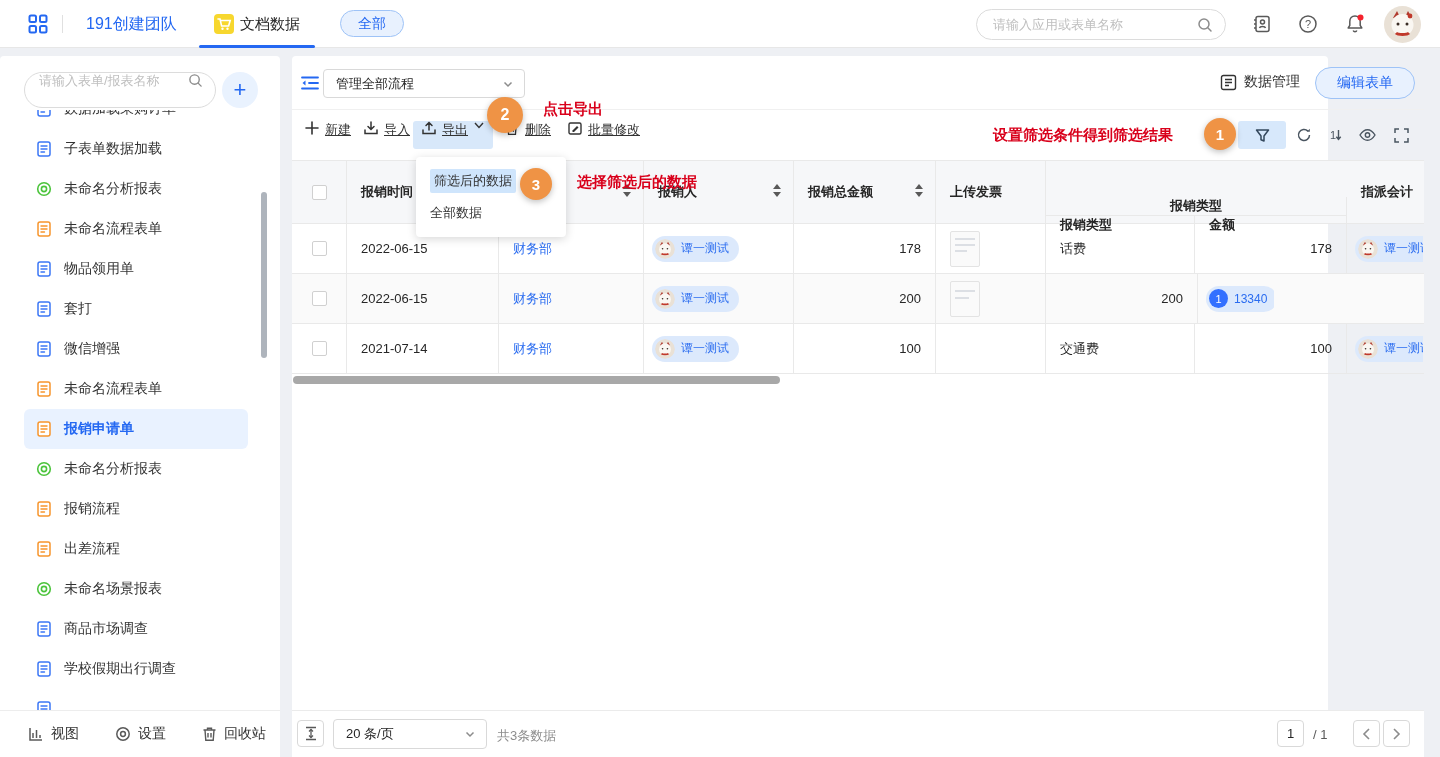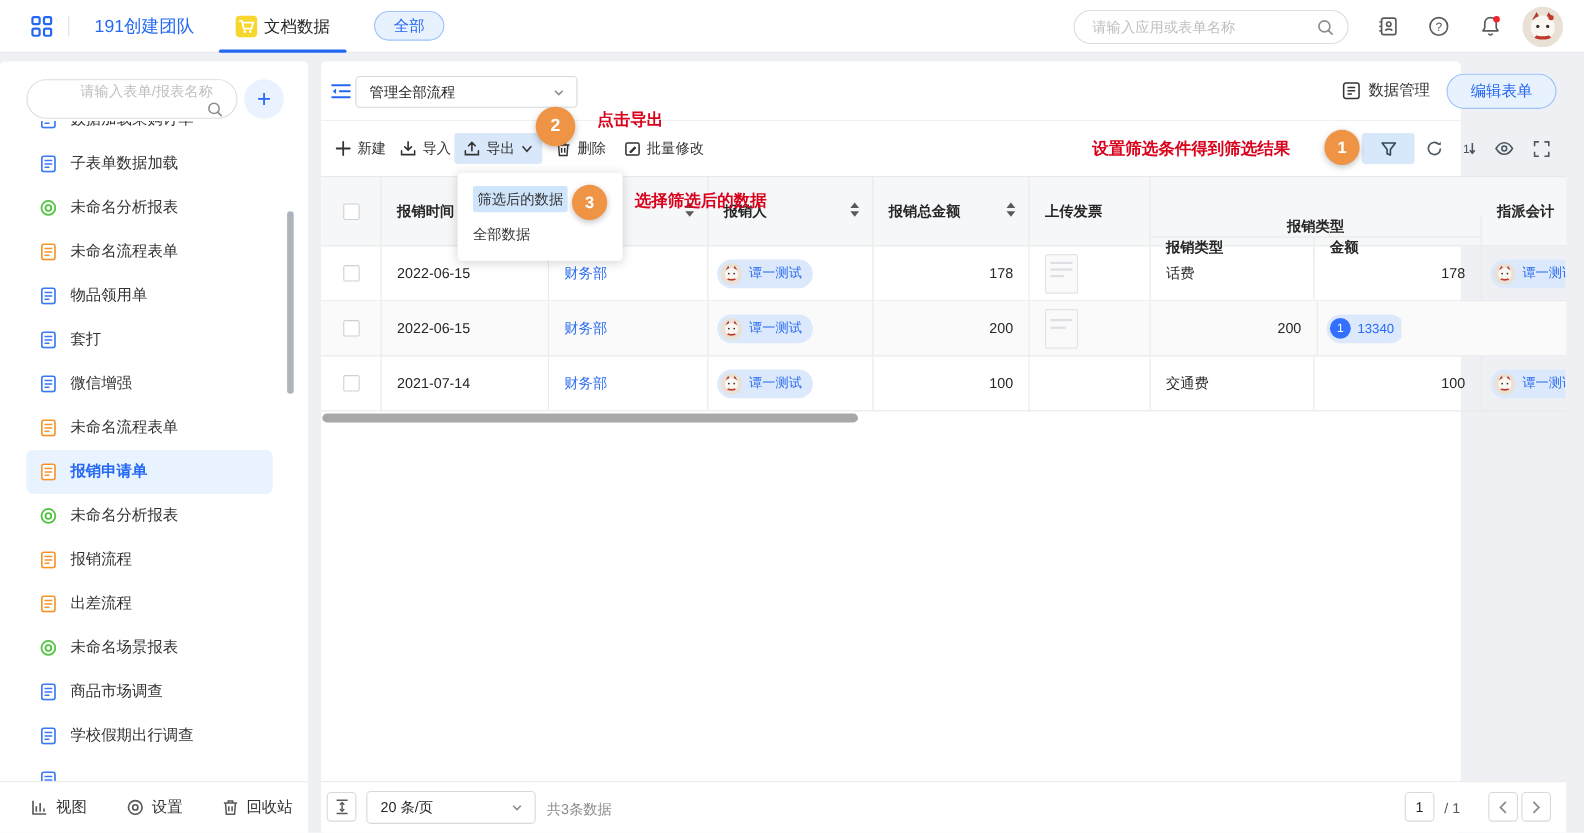--- a/index.html
+++ b/index.html
@@ -13,42 +13,42 @@
   .teamname { font-size:16px; color:#2468f2; font-weight:500; }
   .tabname { font-size:15px; color:#262626; font-weight:500; }
   .tab-underline { position:absolute; left:199px; top:45px; width:116px; height:3px; background:#2468f2; border-radius:2px; }
   .pill-blue { display:flex; align-items:center; justify-content:center; height:27px; padding:0 17px; border:1px solid #9ec3f7; border-radius:14px; background:#e8f1fe; color:#2468f2; font-size:14px; cursor:pointer; }
   .hdr-search { position:absolute; left:976px; top:9px; width:250px; height:31px; border:1px solid #dcdcdc; border-radius:16px; background:#fff; display:flex; align-items:center; padding:0 12px 0 16px; }
   .hdr-search input { border:0; outline:0; flex:1; font-size:13px; color:#262626; font-family:inherit; background:transparent; }
   .hdr-search input::placeholder { color:#bfbfbf; }
 
   
   .sidebar { position:absolute; left:0; top:56px; width:280px; height:701px; background:#fff; border-radius:4px 4px 0 0; }
-  .sb-search { position:absolute; left:24px; top:16px; width:192px; height:36px; border:1px solid #dcdcdc; border-radius:18px; display:flex; align-items:flex-end; padding:0 12px 0 14px;flex-direction:column; }
+  .sb-search { position:absolute; left:24px; top:16px; width:192px; height:36px; border:1px solid #dcdcdc; border-radius:18px; display:flex; align-items:flex-start; padding:0 12px 0 14px; }
   .sb-search input { border:0; outline:0; flex:1; width:130px; font-size:13px; color:#262626; font-family:inherit; }
   .sb-search input::placeholder { color:#bfbfbf; }
   .sb-add { position:absolute; left:222px; top:16px; width:36px; height:36px; border-radius:50%; background:#e9f2fe; color:#2468f2; font-size:22px; display:flex; align-items:center; justify-content:center; cursor:pointer; }
   .sb-list { position:absolute; left:0; top:54px; width:280px; height:600px; overflow:hidden; }
   .sb-inner { margin-top:-21px; }
   .sb-item { height:40px; margin:0 32px 0 24px; padding-left:12px; display:flex; align-items:center; gap:12px; border-radius:6px; font-size:14px; color:#333; cursor:pointer; white-space:nowrap; }
   .sb-item.sel { background:#e9f2ff; color:#2468f2; font-weight:bold; }
   .sb-scrollthumb { position:absolute; left:261px; top:136px; width:6px; height:166px; background:#aeb4bc; border-radius:3px; }
   .sb-footer { position:absolute; left:0; bottom:0; width:280px; height:47px; border-top:1px solid #ededed; display:flex; align-items:center; padding-left:28px; gap:36px; background:#fff; }
   .sb-footer .fitem { display:flex; align-items:center; gap:7px; font-size:14px; color:#333; cursor:pointer; }
 
   
   .main { position:absolute; left:292px; top:56px; width:1036px; height:701px; background:#fff; border-radius:4px; }
   .tb1 { position:absolute; left:0; top:0; width:1132px; height:54px; border-bottom:1px solid #f0f0f0; }
   .flow-select { position:absolute; left:31px; top:13px; width:202px; height:29px; border:1px solid #d9d9d9; border-radius:4px; display:flex; align-items:center; padding:0 10px 0 12px; font-size:13px; color:#262626; cursor:pointer; }
   .flow-select .lbl { flex:1; }
   .edit-btn { position:absolute; left:1023px; top:11px; width:100px; height:32px; border:1px solid #9ec3f7; border-radius:16px; background:#e8f1fe; color:#2468f2; font-size:14px; display:flex; align-items:center; justify-content:center; cursor:pointer; }
   .dm-btn { position:absolute; left:928px; top:17px; display:flex; align-items:center; gap:7px; font-size:14px; color:#333; cursor:pointer; }
 
   .tb2 { position:absolute; left:0; top:54px; width:1132px; height:50px; }
-  .act { position:absolute; top:11px; height:28px; display:flex; align-items:center; gap:6px; font-size:13px; color:#333; cursor:pointer; }
+  .act { position:absolute; top:11px; height:28px; display:flex; align-items:flex-start; gap:6px; font-size:13px; color:#333; cursor:pointer;text-decoration:underline; }
   .act.hl { background:#d8e8fa; border-radius:3px; padding:0 9px; }
   .iconbtn { position:absolute; top:11px; height:28px; display:flex; align-items:center; justify-content:center; cursor:pointer; }
   .iconbtn.hl { background:#d7e8fb; border-radius:3px; }
 
   
   .tblhead { position:absolute; left:0; top:104px; width:1132px; height:64px; background:#f6f7f9; border-top:1px solid #e9e9e9; border-bottom:1px solid #e9e9e9; display:flex; font-size:13px; font-weight:bold; color:#262626; }
   .hcell { border-right:1px solid #e9e9e9; display:flex; align-items:center; padding-left:14px; position:relative; }
   .hcell.cbx { justify-content:center; padding-left:0; }
   .grp { border-right:1px solid #e9e9e9; display:flex; flex-direction:column;margin-top:36px; }
   .grp-top { height:31px; border-bottom:1px solid #e9e9e9; display:flex; align-items:center; justify-content:center; }

